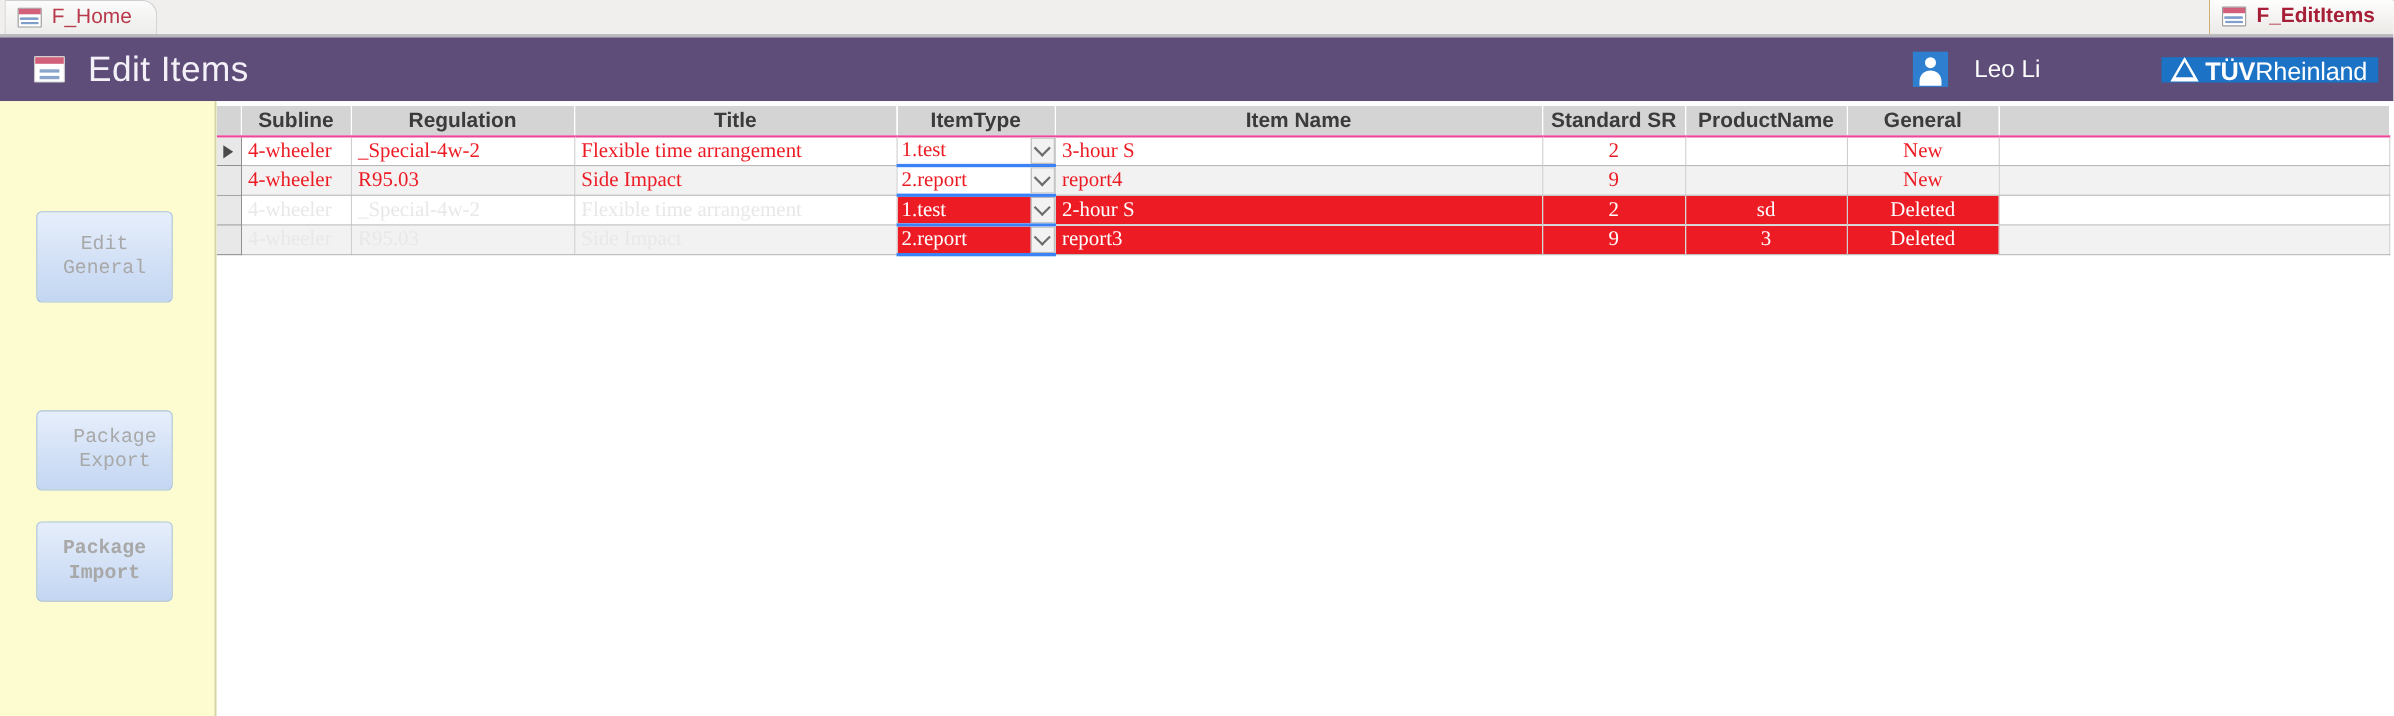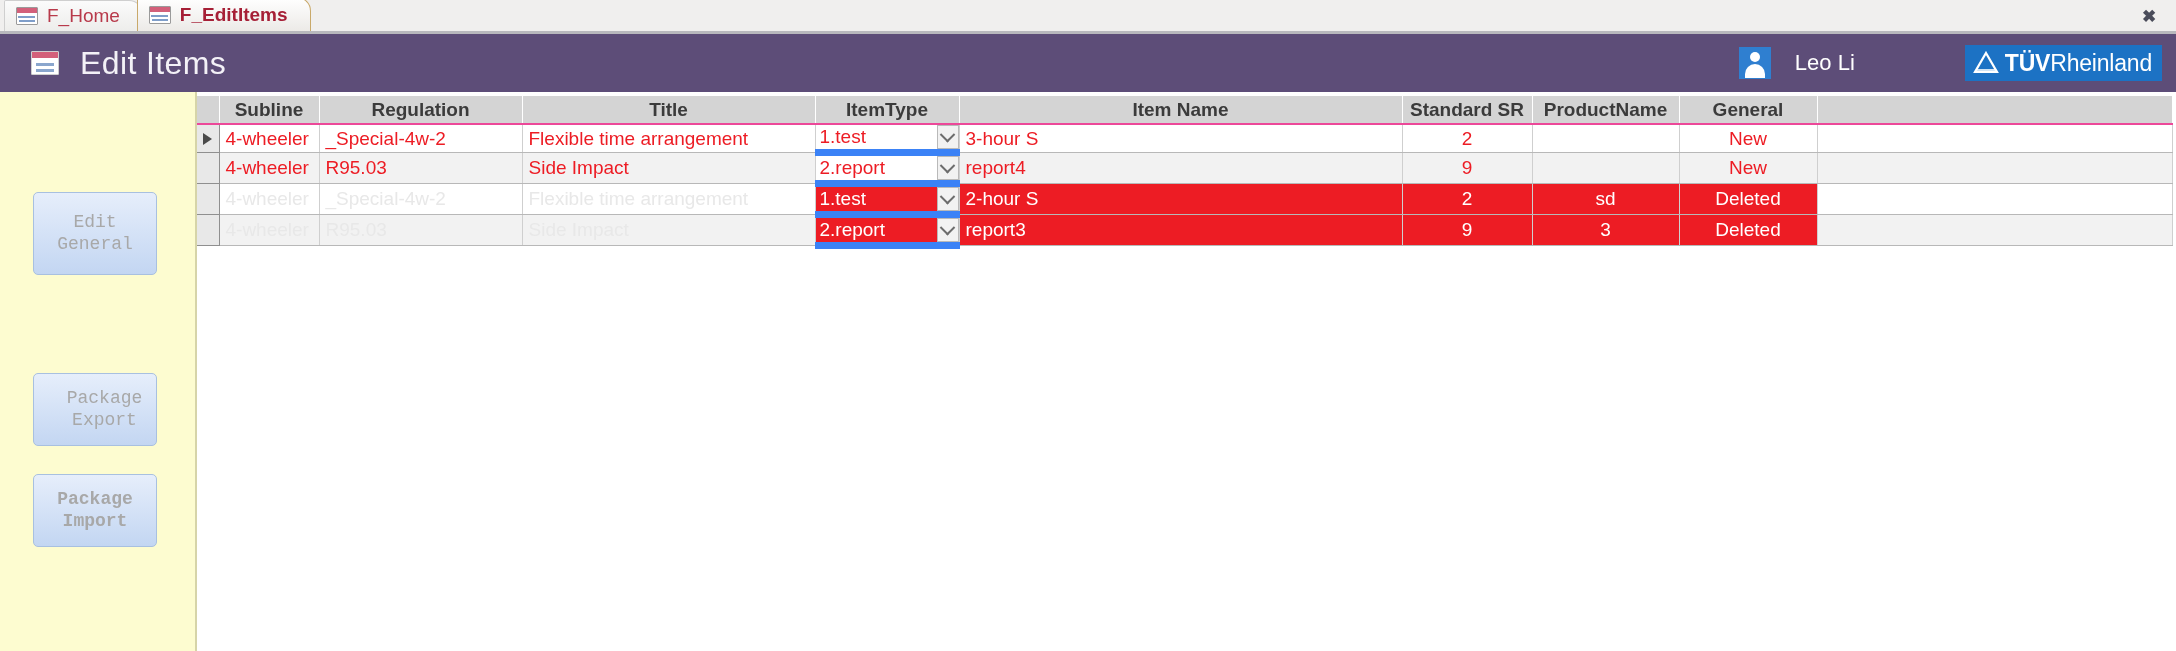--- a/index.html
+++ b/index.html
@@ -18,20 +18,21 @@
   
   .tabstrip {
     position: relative;
     height: 34px;
     background: #f0efee;
     border-bottom: 3px solid #b8b8bd;
     display: flex;
     align-items: flex-end;
     padding-left: 4px;
     box-sizing: border-box;
+    justify-content: space-between;
   }
   .tab {
     position: relative;
     display: flex;
     align-items: center;
     gap: 9px;
     height: 31px;
     padding: 0 22px 0 11px;
     font-size: 19px;
     color: #b83a4b;
@@ -164,23 +165,22 @@
     background: #ffffff;
   }
   .user-name {
     font-size: 22px;
     color: #ffffff;
     white-space: nowrap;
   }
   .brand {
     margin-left: 110px;
     background: #1c72c4;
-    height: 36px;
-    display: flex;
-    align-items: center;
+    height: 23px;
+    display: flex;
     padding: 0 10px 0 8px;
     gap: 6px;
   }
   .brand-tri {
     flex: none;
     width: 26px; height: 24px;
   }
   .brand-text {
     font-size: 23px;
     color: #ffffff;
@@ -273,21 +273,21 @@
   thead th.sel-col { border-bottom: 2px solid #8f8f8f; }
   td.sel-col { background: #e8e8e8; position: relative; }
   .rec-arrow {
     display: inline-block;
     width: 0; height: 0;
     border-left: 9px solid #4a4a4a;
     border-top: 6px solid transparent;
     border-bottom: 6px solid transparent;
     vertical-align: middle;
   }
-  tbody tr { height: 26px; }
+  tbody tr { height: 26px; font-family: Liberation Serif, serif; }
   tbody tr.alt td.data { background: #f2f2f2; }
   tbody tr td.data {
     background: #ffffff;
     color: #ed1c24;
     border-right: 1px solid #cfcfcf;
     border-bottom: 1px solid #b8b8b8;
     padding: 0 6px;
     text-align: left;
     vertical-align: middle;
   }
@@ -298,21 +298,21 @@
   td.redfill {
     background: #ed1c24 !important;
     color: #ffffff !important;
     border-right: 1px solid #ffffff;
   }
   
   td.combo {
     position: relative;
     padding: 0;
     border-right: 1px solid #cfcfcf;
-    border-bottom: 7px solid #3b82f6;
+    border-bottom: 3px solid #3b82f6;
     vertical-align: middle;
   }
   .combo-inner {
     display: flex;
     align-items: stretch;
     height: 24px;
   }
   .combo-text {
     flex: 1;
     display: flex;

